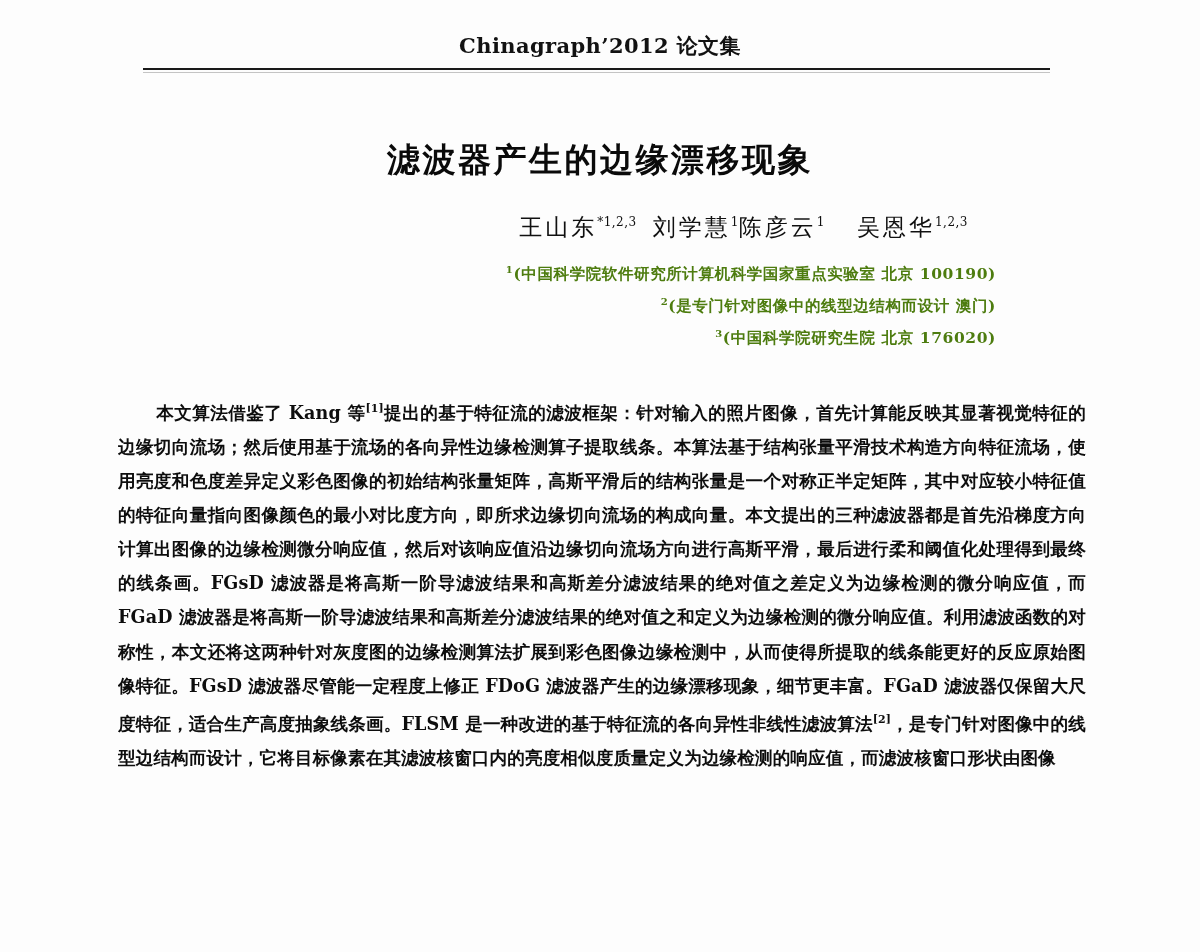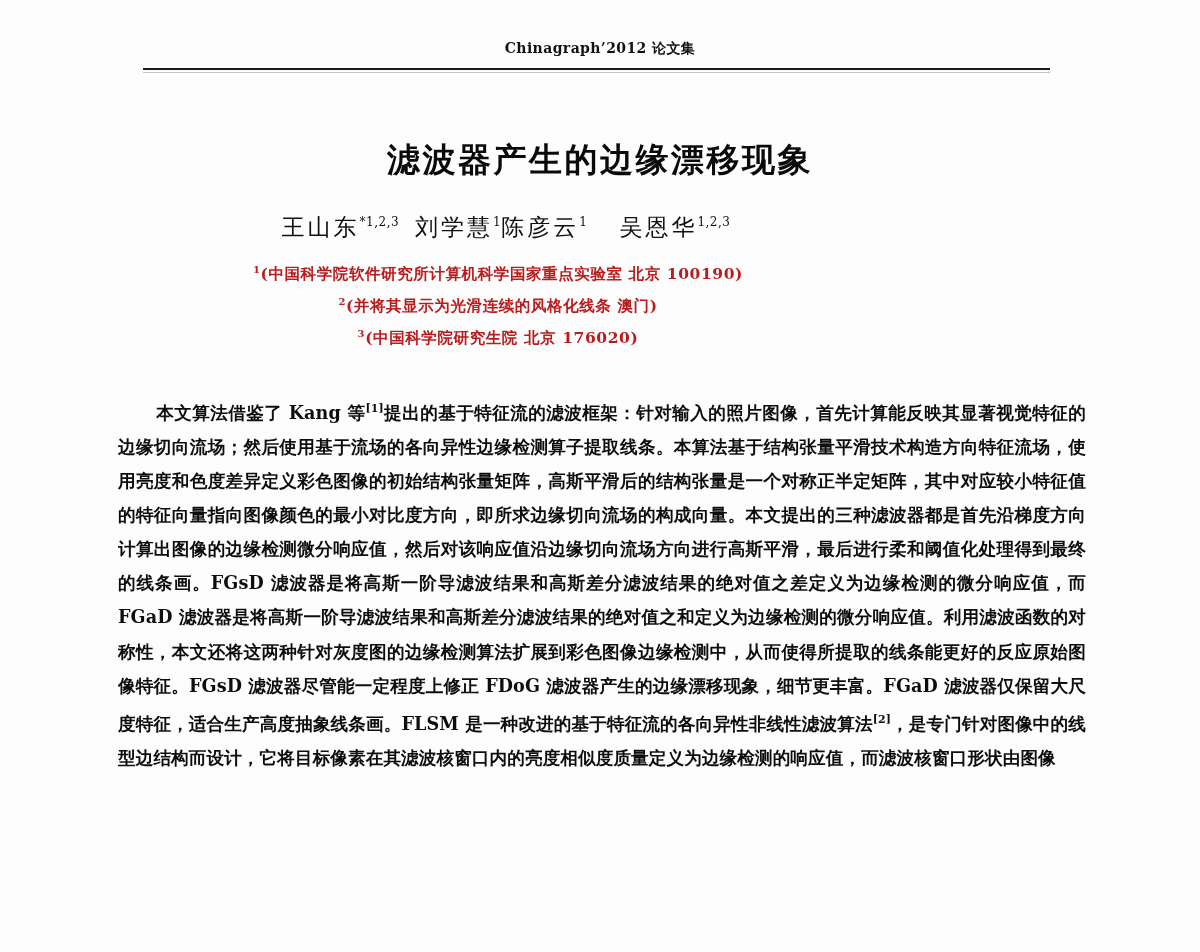--- a/index.html
+++ b/index.html
@@ -28,23 +28,23 @@
     position: absolute;
     top: 0;
     left: 0;
     width: 1200px;
     height: 80px;
   }
   .header-title {
     text-align: center;
     font-family: "DejaVu Serif", "Liberation Serif", serif;
     font-weight: 700;
-    font-size: 14px;
+    font-size: 21px;
     letter-spacing: 0.4px;
-    padding-top: 40px;
+    padding-top: 32px;
     color: #121212;
   }
   .header-rule {
     position: absolute;
     left: 143px;
     top: 68px;
     width: 907px;
     height: 0;
     border-top: 2.2px solid #1a1a1a;
   }
@@ -70,47 +70,46 @@
     font-size: 33px;
     letter-spacing: 2.5px;
     color: #0a0a0a;
   }
 
   .authors {
     position: absolute;
     top: 212px;
     left: 0;
     width: 968px;
-    text-align: center;
+    text-align: right;
     font-family: "DejaVu Serif", "Liberation Serif", serif;
     font-size: 23px;
     letter-spacing: 3px;
     color: #101010;
-    padding-left: 22px;
   }
   .authors .sup {
     font-size: 12px;
     vertical-align: super;
     letter-spacing: 0.5px;
   }
   .author-gap {
     display: inline-block;
     width: 16px;
   }
 
   .affil {
     position: absolute;
     left: 0;
     width: 996px;
-    text-align: center;
+    text-align: right;
     font-family: "DejaVu Serif", "Liberation Serif", serif;
     font-size: 15.5px;
     font-weight: 700;
     letter-spacing: 0.6px;
-    color: #b91c1c;
+    color: #4d7c0f;
   }
   .affil .sup {
     font-size: 10px;
     vertical-align: super;
   }
   .affil-1 { top: 264px; }
   .affil-2 { top: 296px; }
   .affil-3 { top: 328px; }
   .email   { top: 360px;
              font-family: "DejaVu Sans Mono", "Liberation Mono", monospace;
@@ -165,21 +164,21 @@
   <div class="doc-title">滤波器产生的边缘漂移现象</div>
 
   <div class="authors">
     <span>王山东</span><span class="sup">*1,2,3</span><span class="author-gap"></span><span>刘学慧</span><span class="sup">1</span><span>陈彦云</span><span class="sup">1</span><span class="author-gap"></span><span class="author-gap"></span><span>吴恩华</span><span class="sup">1,2,3</span>
   </div>
 
   <div class="affil affil-1">
     <span class="sup">1</span><span>(中国科学院软件研究所计算机科学国家重点实验室 北京 100190)</span>
   </div>
   <div class="affil affil-2">
-    <span class="sup">2</span><span>(并将其显示为光滑连续的风格化线条 澳门)</span>
+    <span class="sup">2</span><span>(是专门针对图像中的线型边结构而设计 澳门)</span>
   </div>
   <div class="affil affil-3">
     <span class="sup">3</span><span>(中国科学院研究生院 北京 176020)</span>
   </div>
 
   <div class="body-col">
 
 
     <p class="para"><span class="indent"></span><span>本文算法借鉴了 Kang 等</span><span class="sup">[1]</span><span>提出的基于特征流的滤波框架：针对输入的照片图像，首先计算能反映其显著视觉特征的边缘切向流场；然后使用基于流场的各向异性边缘检测算子提取线条。本算法基于结构张量平滑技术构造方向特征流场，使用亮度和色度差异定义彩色图像的初始结构张量矩阵，高斯平滑后的结构张量是一个对称正半定矩阵，其中对应较小特征值的特征向量指向图像颜色的最小对比度方向，即所求边缘切向流场的构成向量。本文提出的三种滤波器都是首先沿梯度方向计算出图像的边缘检测微分响应值，然后对该响应值沿边缘切向流场方向进行高斯平滑，最后进行柔和阈值化处理得到最终的线条画。FGsD 滤波器是将高斯一阶导滤波结果和高斯差分滤波结果的绝对值之差定义为边缘检测的微分响应值，而 FGaD 滤波器是将高斯一阶导滤波结果和高斯差分滤波结果的绝对值之和定义为边缘检测的微分响应值。利用滤波函数的对称性，本文还将这两种针对灰度图的边缘检测算法扩展到彩色图像边缘检测中，从而使得所提取的线条能更好的反应原始图像特征。FGsD 滤波器尽管能一定程度上修正 FDoG 滤波器产生的边缘漂移现象，细节更丰富。FGaD 滤波器仅保留大尺度特征，适合生产高度抽象线条画。FLSM 是一种改进的基于特征流的各向异性非线性滤波算法</span><span class="sup">[2]</span><span>，是专门针对图像中的线型边结构而设计，它将目标像素在其滤波核窗口内的亮度相似度质量定义为边缘检测的响应值，而滤波核窗口形状由图像</span></p>
 

